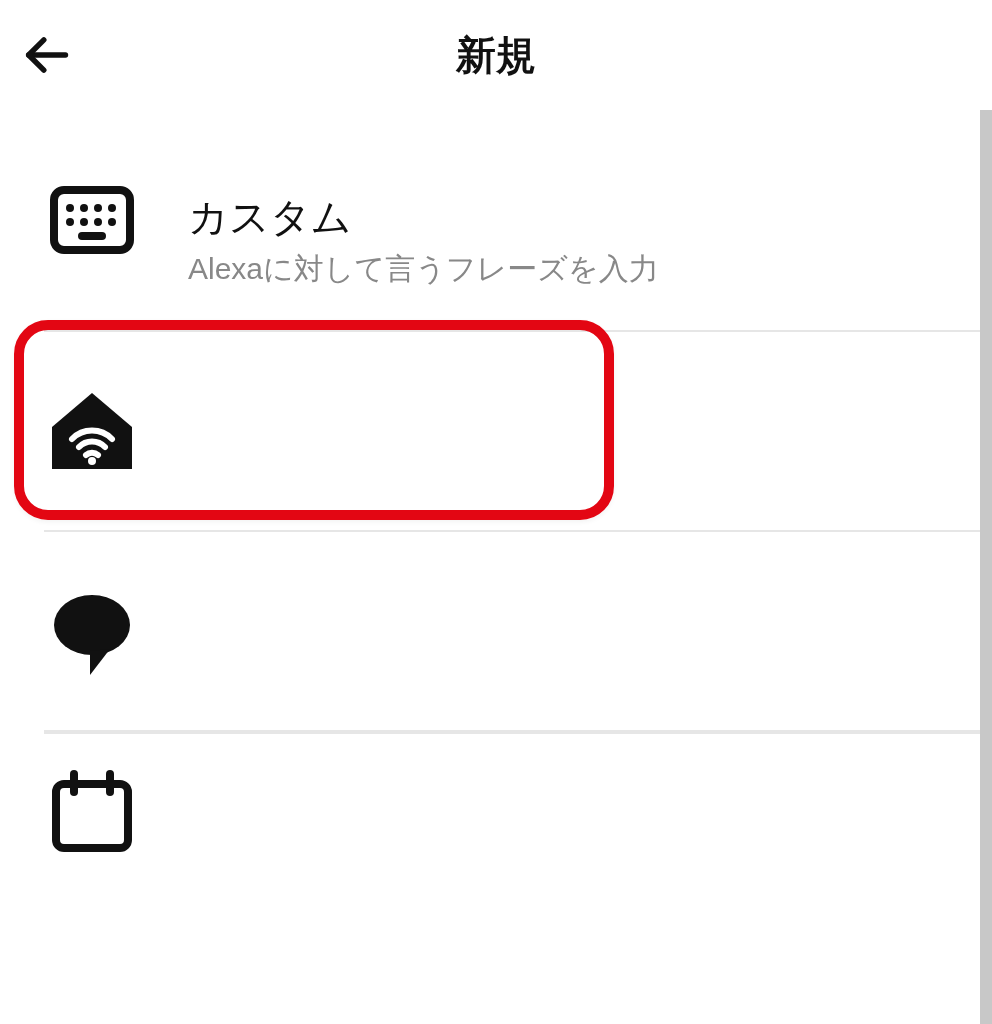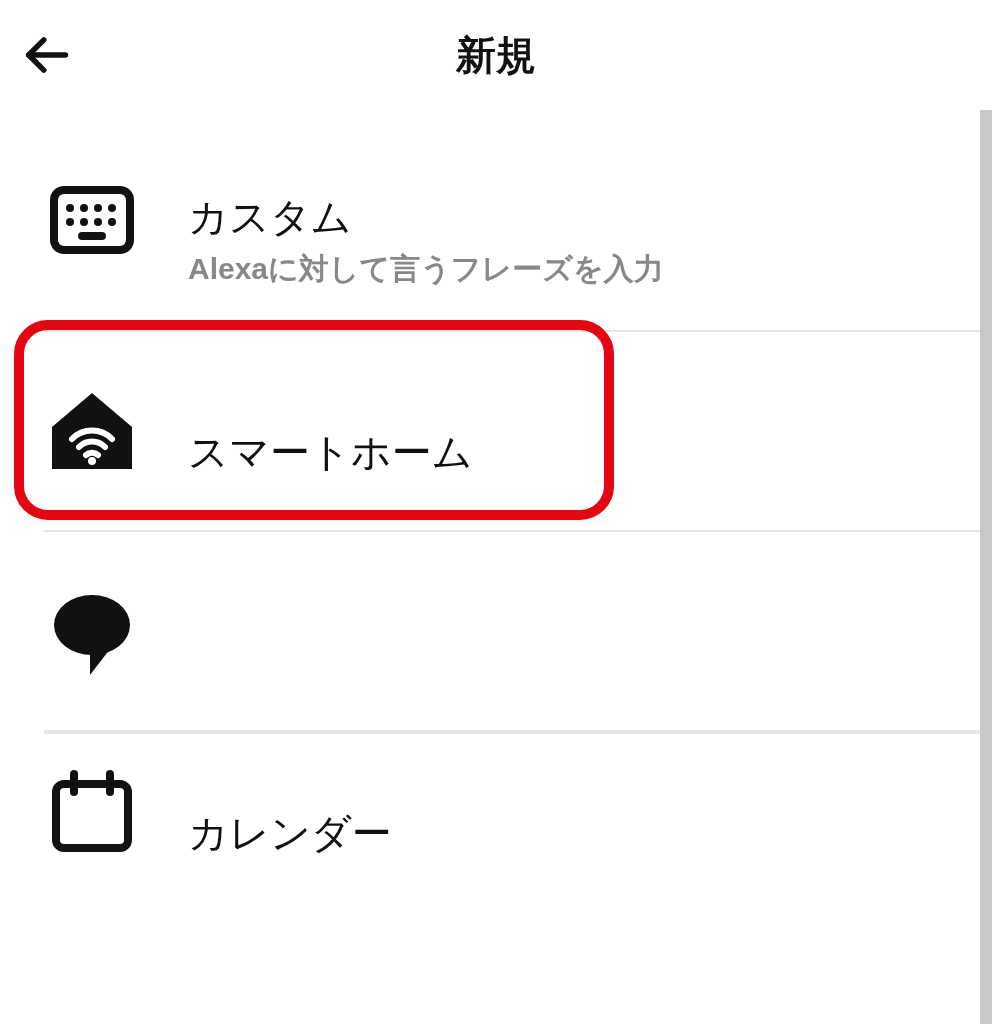--- a/index.html
+++ b/index.html
@@ -70,21 +70,21 @@
       font-size: 40px;
       color: #111;
       font-weight: 400;
       line-height: 1.3;
       margin-top: 41px;
     }
     .item-sub {
       font-size: 30px;
       color: #888;
       margin-top: 6px;
-      font-weight: 700;
+      font-weight: 400;
     }
     .highlight-box {
       position: absolute;
       border: 10px solid #e30613;
       border-radius: 34px;
       pointer-events: none;
       box-shadow: 0 2px 5px rgba(0,0,0,0.05);
     }
     .scrollbar {
       position: absolute;
@@ -135,23 +135,20 @@
   <div class="item">
     <div class="item-icon">
       <svg width="96" height="96" viewBox="0 0 48 48">
         <path d="M24 5 L44 22 V43 H4 V22 Z" fill="#111"></path>
         <path d="M14 28 a14 14 0 0 1 20 0" stroke="#fff" stroke-width="3" fill="none" stroke-linecap="round"></path>
         <path d="M17.5 32 a9 9 0 0 1 13 0" stroke="#fff" stroke-width="3" fill="none" stroke-linecap="round"></path>
         <path d="M21 36 a4.5 4.5 0 0 1 6 0" stroke="#fff" stroke-width="3" fill="none" stroke-linecap="round"></path>
         <circle cx="24" cy="39" r="2" fill="#fff"></circle>
       </svg>
     </div>
-    <div class="item-text">
-      <div class="item-title">スマートホーム</div>
-    </div>
   </div>
   <div class="separator"></div>
 
   <div class="item">
     <div class="item-icon">
       <svg width="96" height="96" viewBox="0 0 48 48">
         <ellipse cx="24" cy="21" rx="19" ry="15" fill="#111"></ellipse>
         <path d="M23 34 L23 46 L33 33 Z" fill="#111"></path>
       </svg>
     </div>
@@ -161,22 +158,19 @@
   <div class="separator"></div>
 
   <div class="item" style="min-height:80px; padding-top:30px; padding-bottom:0;">
     <div class="item-icon">
       <svg width="96" height="96" viewBox="0 0 48 48">
         <rect x="6" y="10" width="36" height="32" rx="4" fill="none" stroke="#111" stroke-width="4"></rect>
         <line x1="15" y1="5" x2="15" y2="14" stroke="#111" stroke-width="4" stroke-linecap="round"></line>
         <line x1="33" y1="5" x2="33" y2="14" stroke="#111" stroke-width="4" stroke-linecap="round"></line>
       </svg>
     </div>
-    <div class="item-text">
-      <div class="item-title">カレンダー</div>
-    </div>
   </div>
 
 </div>
 
 <div class="highlight-box" style="left: 14px; top: 320px; width: 600px; height: 200px; border-color: rgb(227, 6, 19);"></div>
 
 <div class="scrollbar"></div>
 
 </body></html>

